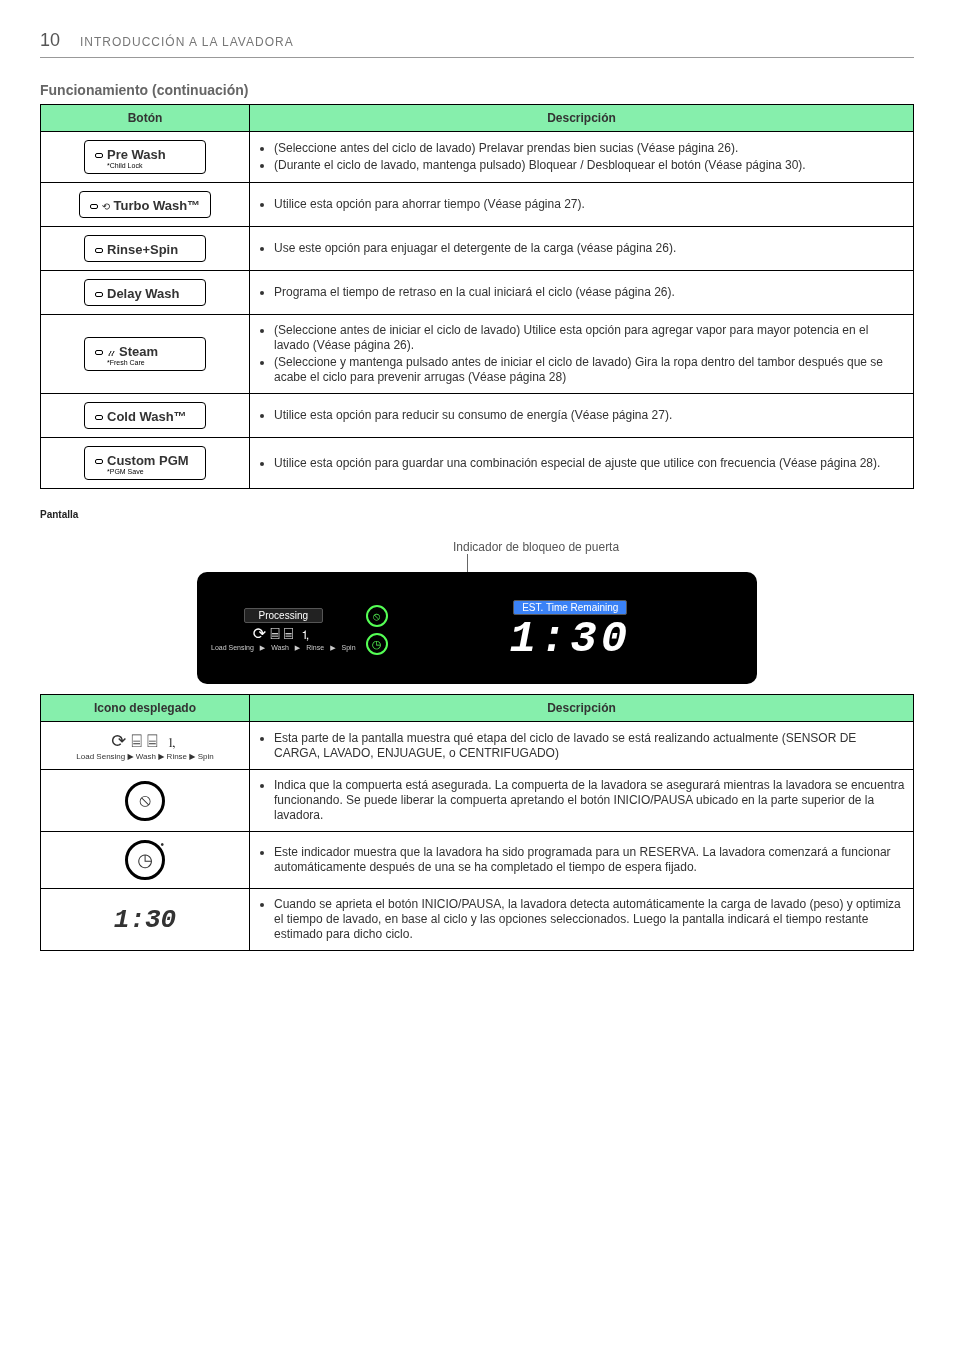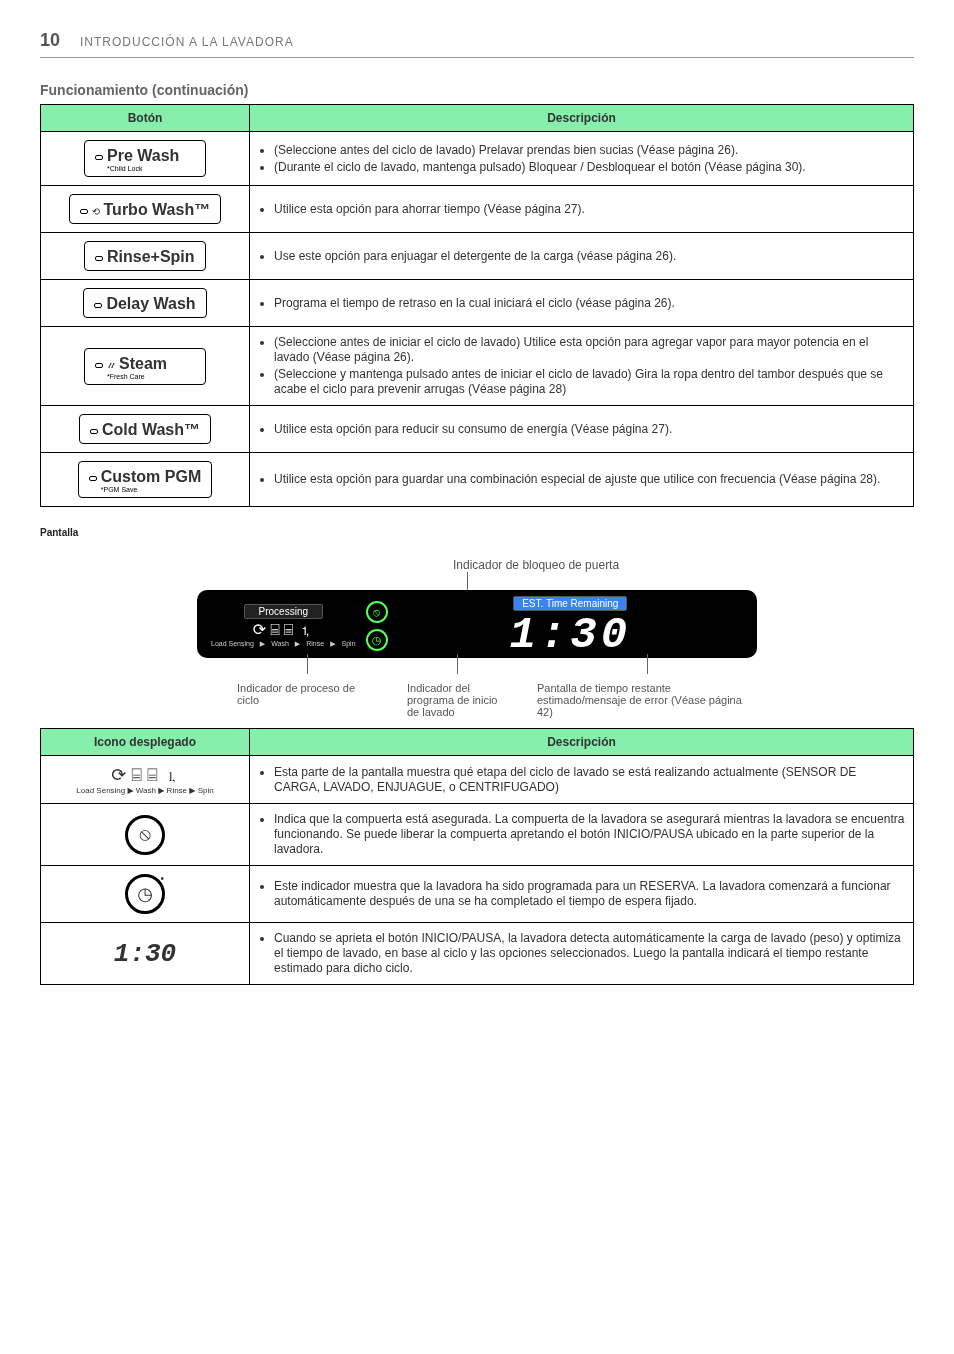--- a/index.html
+++ b/index.html
@@ -15,21 +15,21 @@
   .page-header {
     display: flex;
     align-items: baseline;
     gap: 20px;
     border-bottom: 1px solid #999;
     padding-bottom: 6px;
     margin-bottom: 24px;
   }
   .page-number {
     font-size: 18px;
-    font-weight: 700;
+    font-weight: 400;
     color: #555;
   }
   .section-title {
     font-size: 12px;
     letter-spacing: 1px;
     color: #777;
     text-transform: uppercase;
   }
   .sub-heading {
     font-size: 14px;
@@ -87,21 +87,21 @@
   .btn-outline .led {
     display: inline-block;
     width: 6px;
     height: 3px;
     border: 1px solid #000;
     border-radius: 2px;
     margin-right: 4px;
     vertical-align: middle;
   }
   .btn-outline .main {
-    font-size: 16px;
+    font-size: 13px;
     font-weight: 700;
   }
   .btn-outline .sub {
     font-size: 7px;
     display: block;
     margin-left: 12px;
     color: #000;
   }
   .btn-outline svg.steam {
     vertical-align: middle;
@@ -128,21 +128,21 @@
     background: #666;
     margin-left: 270px;
   }
   .panel {
     background: #000;
     border-radius: 10px;
     padding: 10px 14px 6px 14px;
     display: flex;
     align-items: center;
     gap: 10px;
-    height: 68px;
+    height: 112px;
     box-sizing: border-box;
   }
   .panel .processing {
     color: #fff;
     text-align: center;
     font-size: 9px;
   }
   .proc-label {
     background:#222;border:1px solid #555;color:#fff;padding:1px 14px;border-radius:2px;font-size:10px;display:inline-block;margin-bottom:3px;
   }
@@ -323,25 +323,20 @@
     </div>
     <div class="lock-col">
       <div class="circ">⦸</div>
       <div class="circ">◷</div>
     </div>
     <div class="est-col">
       <span class="est-label">EST. Time Remaining</span>
       <div class="seg7">1:30</div>
     </div>
   </div>
-  <div class="pointer-row">
-    <div class="pt pt1">Indicador de proceso de ciclo</div>
-    <div class="pt pt2">Indicador del programa de inicio de lavado</div>
-    <div class="pt pt3">Pantalla de tiempo restante estimado/mensaje de error (Véase página 42)</div>
-  </div>
 </div>
 
 <table class="spec">
   <thead>
     <tr>
       <th>Icono desplegado</th>
       <th>Descripción</th>
     </tr>
   </thead>
   <tbody id="t2-body">

